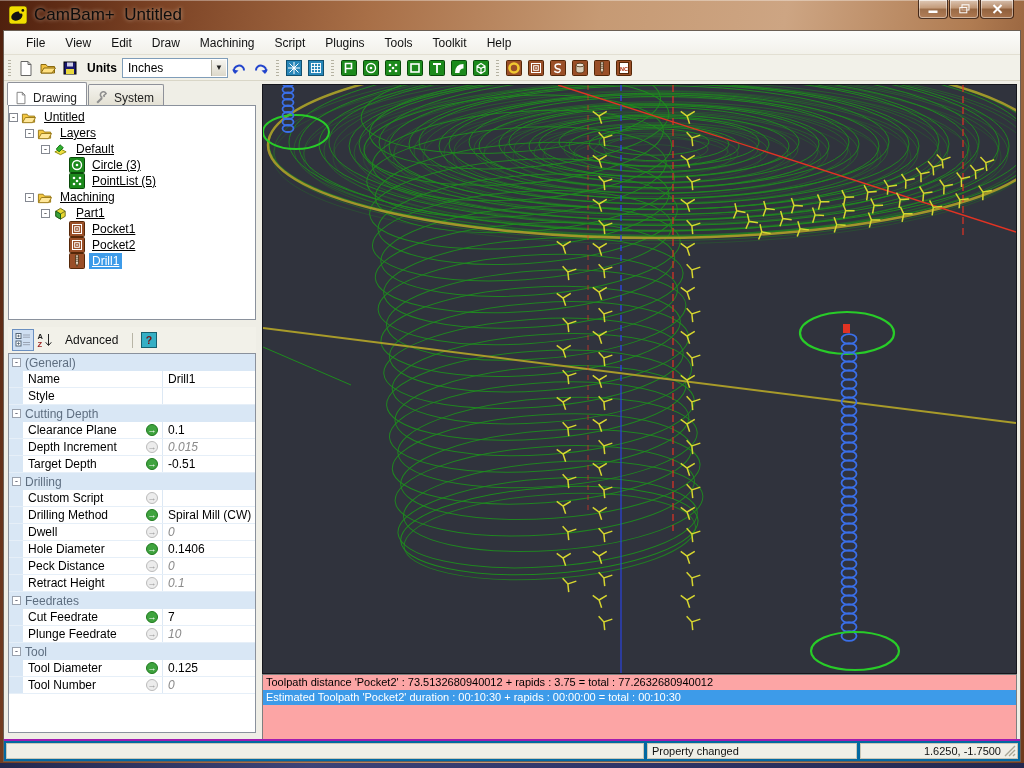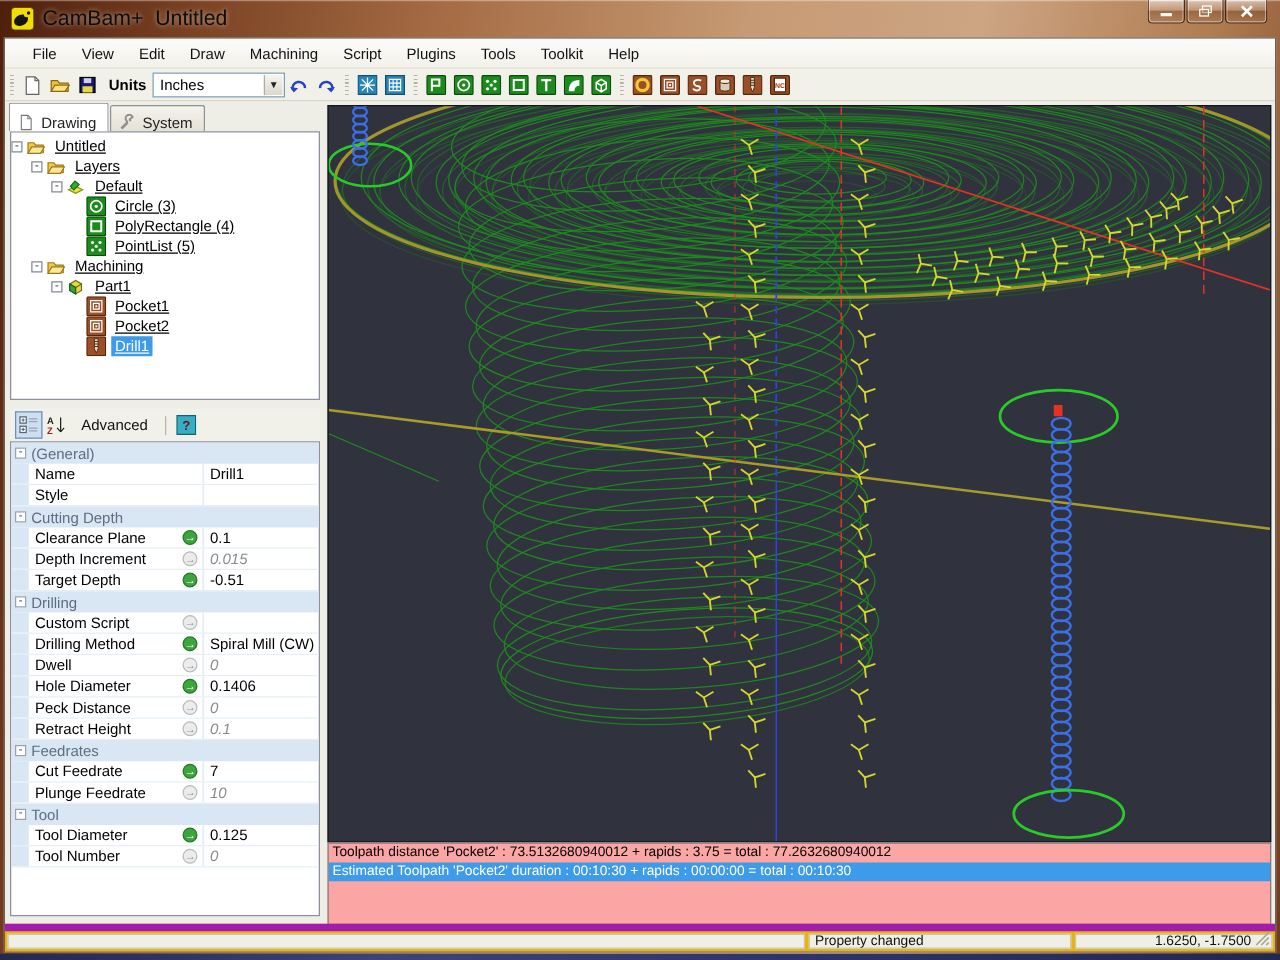--- a/index.html
+++ b/index.html
@@ -86,22 +86,22 @@
 
   .viewport { position:absolute; left:258px; top:2px; width:755px; height:590px;
     background:var(--vpbg); border:1px solid #15161c; }
   .viewport svg { display:block; }
 
   .messages { position:absolute; left:258px; top:592px; width:755px; height:66px; background:#fca5a5;
     border:1px solid #7e7e7e; font-size:11px; overflow:hidden; }
   .msg { height:15px; line-height:15px; padding-left:3px; white-space:nowrap; color:#000; }
   .msg.selected { background:var(--selblue); color:#fff; }
 
-  .statusbar { position:absolute; left:0; right:0; bottom:0; height:22px; background:#eab308;
-    border-top:6px solid #a21caf; display:flex; align-items:stretch; font-size:11px; color:#111; padding:2px; }
+  .statusbar { position:absolute; left:0; right:0; bottom:0; height:22px; background:#0369a1;
+    border-top:2px solid #a21caf; display:flex; align-items:stretch; font-size:11px; color:#111; padding:2px; }
   .sb-pane { border:1px solid #c9c6b7; background:#F0EFE7; display:flex; align-items:center; }
   .sb-main { flex:1; margin-right:3px; }
   .sb-msg { width:210px; margin-right:3px; padding-left:4px; }
   .sb-coords { width:158px; justify-content:flex-end; padding-right:16px; position:relative; }
   .sb-grip { position:absolute; right:1px; bottom:1px; }
 
   .taskbar-strip { position:absolute; left:0; right:0; bottom:0; height:5px;
     background:linear-gradient(90deg,#23284e,#3d4378 30%,#2e3468 62%,#23284e); }
 
   
@@ -408,30 +408,20 @@
             <div class="trow">
               <span style="width:60px;flex:none"></span>
               <span class="ticon">
                 <svg width="16" height="16" viewBox="0 0 16 16">
                   <rect x="0.5" y="0.5" width="15" height="15" rx="1" fill="#1C8A1C" stroke="#0A4A0A"></rect>
                   <circle cx="8" cy="8" r="4.5" fill="none" stroke="#fff" stroke-width="1.4"></circle>
                   <circle cx="8" cy="8" r="1.3" fill="#fff"></circle>
                 </svg>
               </span>
               <span class="tlabel">Circle (3)</span>
-            </div>
-            <div class="trow">
-              <span style="width:60px;flex:none"></span>
-              <span class="ticon">
-                <svg width="16" height="16" viewBox="0 0 16 16">
-                  <rect x="0.5" y="0.5" width="15" height="15" rx="1" fill="#1C8A1C" stroke="#0A4A0A"></rect>
-                  <rect x="4" y="4" width="8" height="8" fill="none" stroke="#fff" stroke-width="1.6"></rect>
-                </svg>
-              </span>
-              <span class="tlabel">PolyRectangle (4)</span>
             </div>
             <div class="trow">
               <span style="width:60px;flex:none"></span>
               <span class="ticon">
                 <svg width="16" height="16" viewBox="0 0 16 16">
                   <rect x="0.5" y="0.5" width="15" height="15" rx="1" fill="#1C8A1C" stroke="#0A4A0A"></rect>
                   <g fill="#fff">
                     <circle cx="5" cy="5" r="1.3"></circle>
                     <circle cx="11" cy="5" r="1.3"></circle>
                     <circle cx="8" cy="8" r="1.3"></circle>

